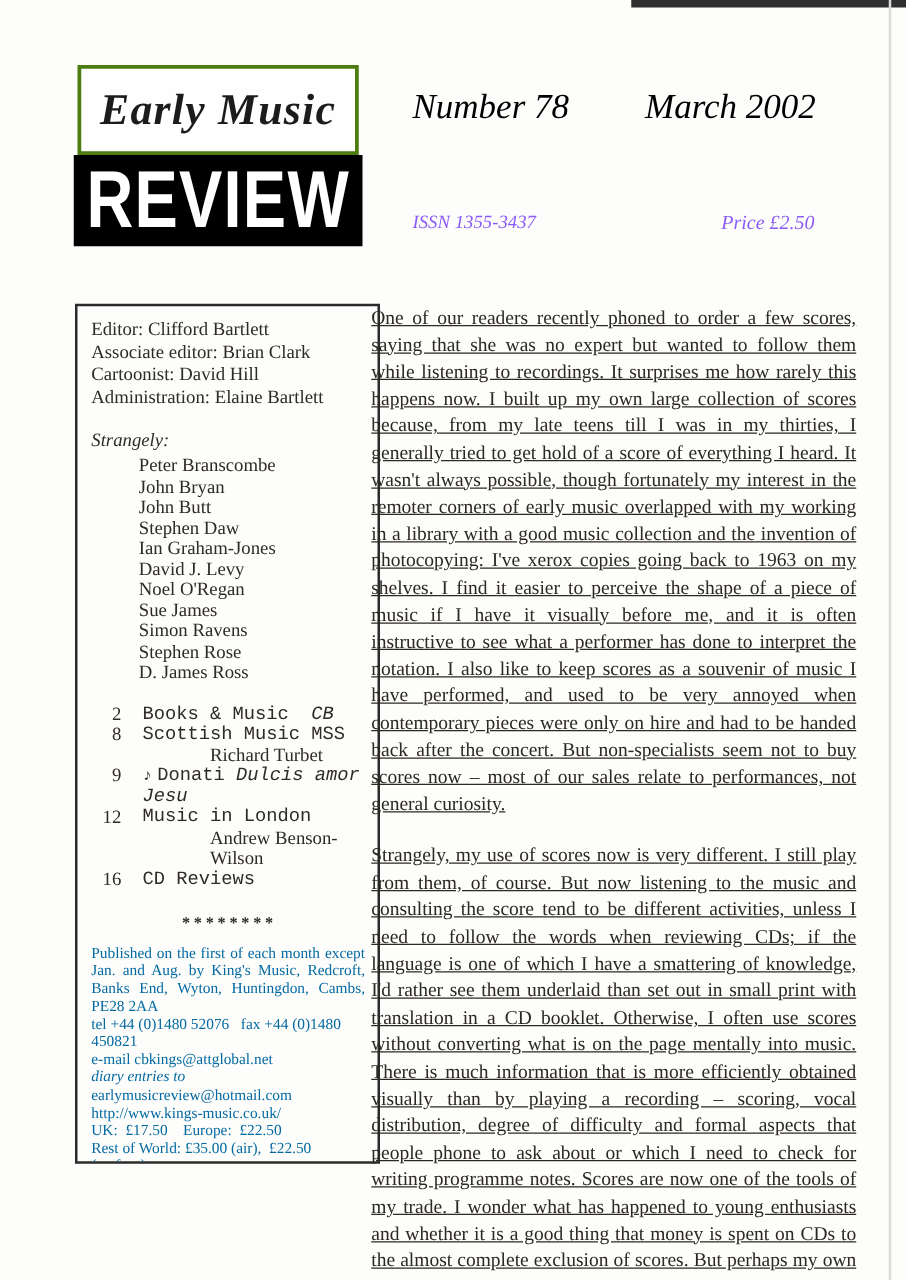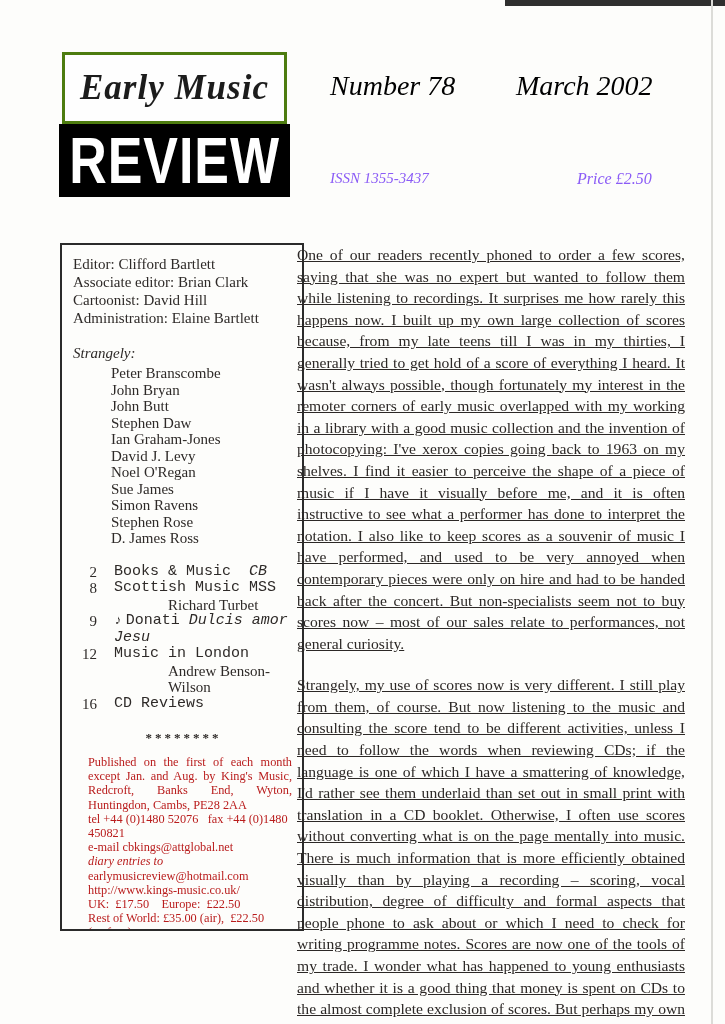--- a/index.html
+++ b/index.html
@@ -77,21 +77,21 @@
   .toc-num { flex:none; width:24px; text-align:right; margin-right:17px; }
   .toc-body { flex:1;font-family:Liberation Mono, monospace; }
   .toc-author { margin-left: 95px; line-height:16.5px; }
   .it { font-style: italic; }
   .note-icon { font-size: 13px; margin-right: 4px; }
 
   .stars { text-align:center; letter-spacing:3px; font-weight:bold; font-size:13px; margin-top:17px; }
 
   .pub {
     margin-top: 9px; padding: 0 2px 0 0;
-    font-size: 12.3px; line-height: 14.2px; color:#b91c1c;margin-left:15px;
+    font-size: 12.3px; line-height: 14.2px; color:#0369a1;
   }
   .pub-address { text-align: justify; }
   .pub-center { text-align: left; }
   .keep-sp { white-space: pre-wrap; }
   .bold { font-weight: bold; }
 
   
   .editorial {
     position:absolute; left:297px; top:244px; width:388px;
     font-size: 15.6px; line-height: 21.6px;

